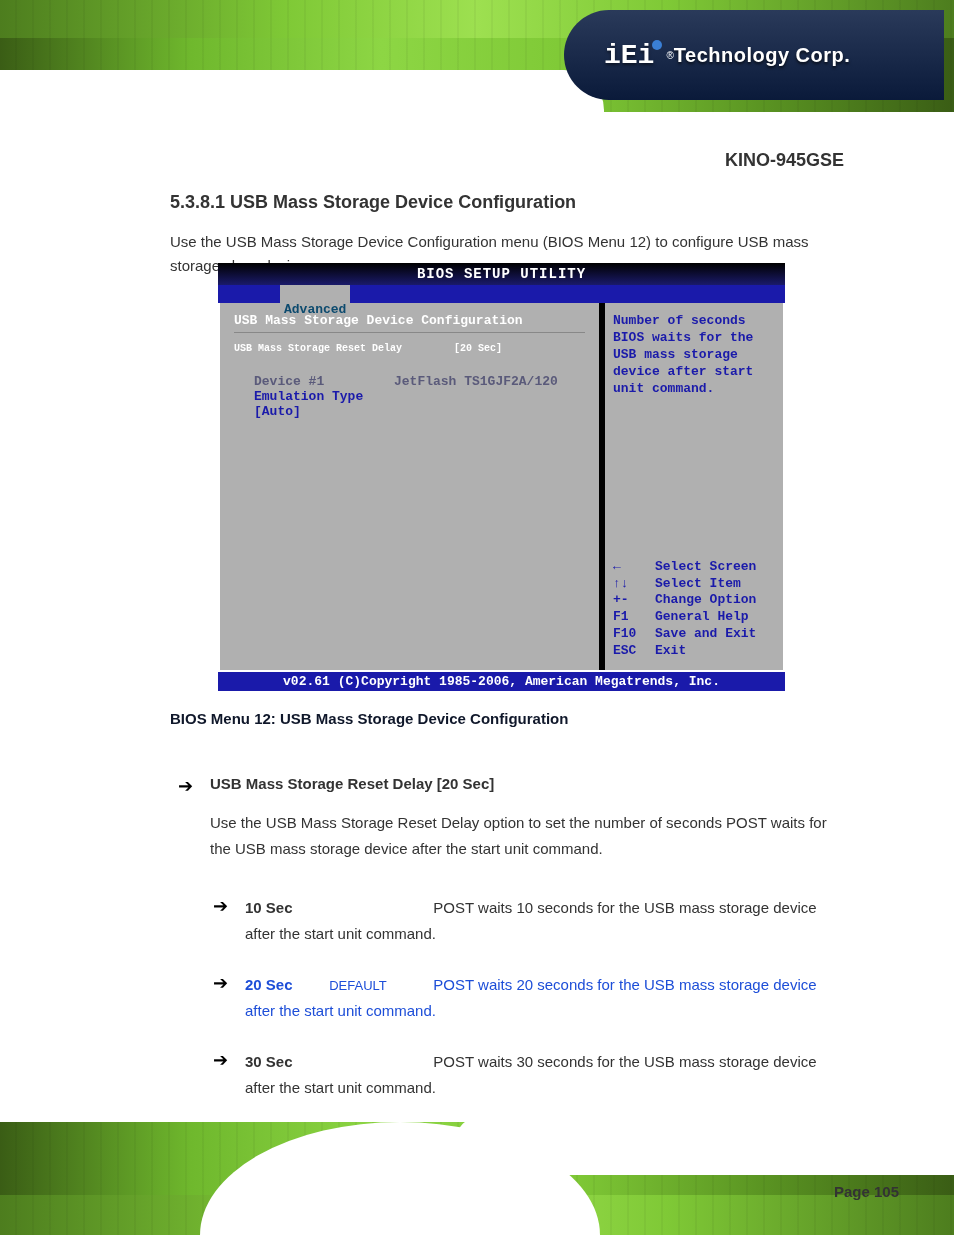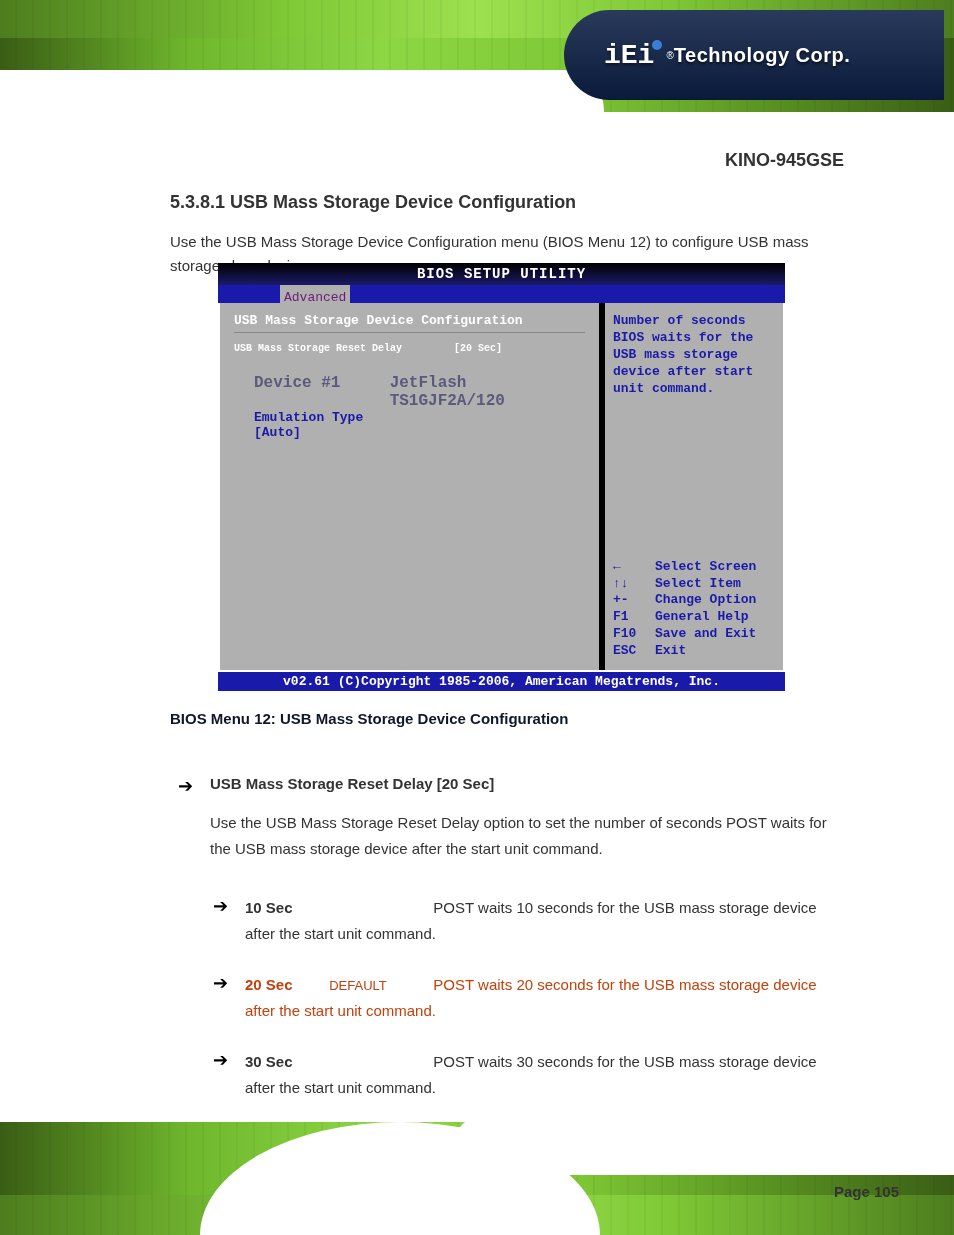--- a/index.html
+++ b/index.html
@@ -16,50 +16,50 @@
   .logo-reg { font-size: 10px; color: #fff; vertical-align: super; }
   .header-swoosh-white { position: absolute; top: 70px; left: 0; right: 350px; height: 50px; background: #fff; border-radius: 0 40px 0 0; }
   
   .product-name { position: absolute; top: 150px; right: 110px; font-size: 18px; font-weight: bold; color: #333; }
   .main-heading { position: absolute; top: 192px; left: 170px; font-size: 18px; font-weight: bold; color: #333; }
   .intro-text { position: absolute; top: 230px; left: 170px; right: 110px; font-size: 15px; color: #333; line-height: 1.6; }
   
   .bios-screenshot { position: absolute; top: 263px; left: 218px; width: 567px; height: 427px; }
   .bios-titlebar { background: linear-gradient(180deg, #000 0%, #1a1a6a 100%); color: #fff; text-align: center; font-family: 'Courier New', monospace; font-size: 14px; font-weight: bold; padding: 3px 16px; letter-spacing: 1px; }
   .bios-tabbar { background: #1a1aaa; height: 18px; position: relative; }
-  .bios-tab-active { position: absolute; left: 62px; top: 0; background: #b0b0b0; color: #701a75; font-family: 'Courier New', monospace; font-size: 13px; font-weight: normal; padding: 5px 4px; }
+  .bios-tab-active { position: absolute; left: 62px; top: 0; background: #b0b0b0; color: #0c4a6e; font-family: 'Courier New', monospace; font-size: 13px; font-weight: bold; padding: 17px 4px; }
   .bios-body { display: flex; height: 369px; background: #b0b0b0; border: 2px solid #fff; border-top: none; }
   .bios-left { flex: 1; padding: 10px 14px; border-right: 6px solid #000000; position: relative; }
   .bios-right { width: 178px; padding: 10px 8px; display: flex; flex-direction: column; justify-content: space-between; }
   .bios-section-title { font-family: 'Courier New', monospace; font-size: 13px; font-weight: bold; color: #fff; margin-bottom: 4px; }
   .bios-divider { border-top: 1px solid #888; margin-bottom: 10px; }
   .bios-row { font-family: 'Courier New', monospace; font-size: 10px; font-weight: bold; color: #fff; margin-bottom: 4px; display: flex; }
   .bios-row .label { width: 220px; }
   .bios-row .value { }
-  .bios-device-row { font-family: 'Courier New', monospace; font-size: 16px; font-weight: bold; color: #5a5a7a; margin-top: 20px; margin-left: 20px; display: flex; }
+  .bios-device-row { font-family: 'Courier New', monospace; font-size: 13px; font-weight: bold; color: #5a5a7a; margin-top: 20px; margin-left: 20px; display: flex; }
   .bios-device-row .label { width: 140px; }
   .bios-emulation-row { font-family: 'Courier New', monospace; font-size: 13px; font-weight: bold; color: #1a1aaa; margin-left: 20px; display: flex; flex-direction: column; }
   .bios-emulation-row .label { width: 200px; }
   .bios-help-text { font-family: 'Courier New', monospace; font-size: 13px; font-weight: bold; color: #1a1aaa; line-height: 1.3; }
   .bios-nav { font-family: 'Courier New', monospace; font-size: 13px; font-weight: bold; color: #1a1aaa; line-height: 1.3; }
   .bios-nav-row { display: flex; }
   .bios-nav-key { width: 42px; }
   .bios-footer { background: #1a1aaa; color: #fff; text-align: center; font-family: 'Courier New', monospace; font-size: 13px; font-weight: bold; padding: 2px 0; }
   
   .figure-caption { position: absolute; top: 710px; left: 170px; font-size: 15px; font-weight: bold; color: #0f172a; }
   
   .arrow1 { position: absolute; top: 775px; left: 178px; font-size: 18px; color: #000; }
   .option-title1 { position: absolute; top: 775px; left: 210px; font-size: 15px; font-weight: bold; color: #333; }
   .option-desc1 { position: absolute; top: 810px; left: 210px; right: 110px; font-size: 15px; color: #333; line-height: 1.7; }
   
   .arrow2 { position: absolute; top: 895px; left: 213px; font-size: 18px; color: #000; }
   .sub-option-line1 { position: absolute; top: 895px; left: 245px; right: 110px; font-size: 15px; color: #333; line-height: 1.7; }
   
   .arrow3 { position: absolute; top: 972px; left: 213px; font-size: 18px; color: #000; }
-  .sub-option-line2 { position: absolute; top: 972px; left: 245px; right: 110px; font-size: 15px; color: #c2410c; line-height: 1.7; }
+  .sub-option-line2 { position: absolute; top: 972px; left: 245px; right: 110px; font-size: 15px; color: #1d4ed8; line-height: 1.7; }
   
   .arrow4 { position: absolute; top: 1049px; left: 213px; font-size: 18px; color: #000; }
   .sub-option-line3 { position: absolute; top: 1049px; left: 245px; right: 110px; font-size: 15px; color: #333; line-height: 1.7; }
   
   .sub-key { font-weight: bold; display: inline-block; width: 80px; }
   .sub-default { font-size: 13px; display: inline-block; width: 100px; }
   
   .footer-band { position: absolute; bottom: 0; left: 0; right: 0; height: 113px; }
   .footer-green-top { position: absolute; bottom: 40px; left: 0; right: 0; height: 73px; background: linear-gradient(90deg, #3a5d15 0%, #6fb82d 20%, #8dd644 40%, #7fc936 60%, #5a9422 80%, #3a5d15 100%); }
   .footer-green-bottom { position: absolute; bottom: 0; left: 0; right: 0; height: 40px; background: linear-gradient(90deg, #4d7d1e 0%, #7fc936 30%, #9de050 50%, #7fc936 70%, #4d7d1e 100%); }

